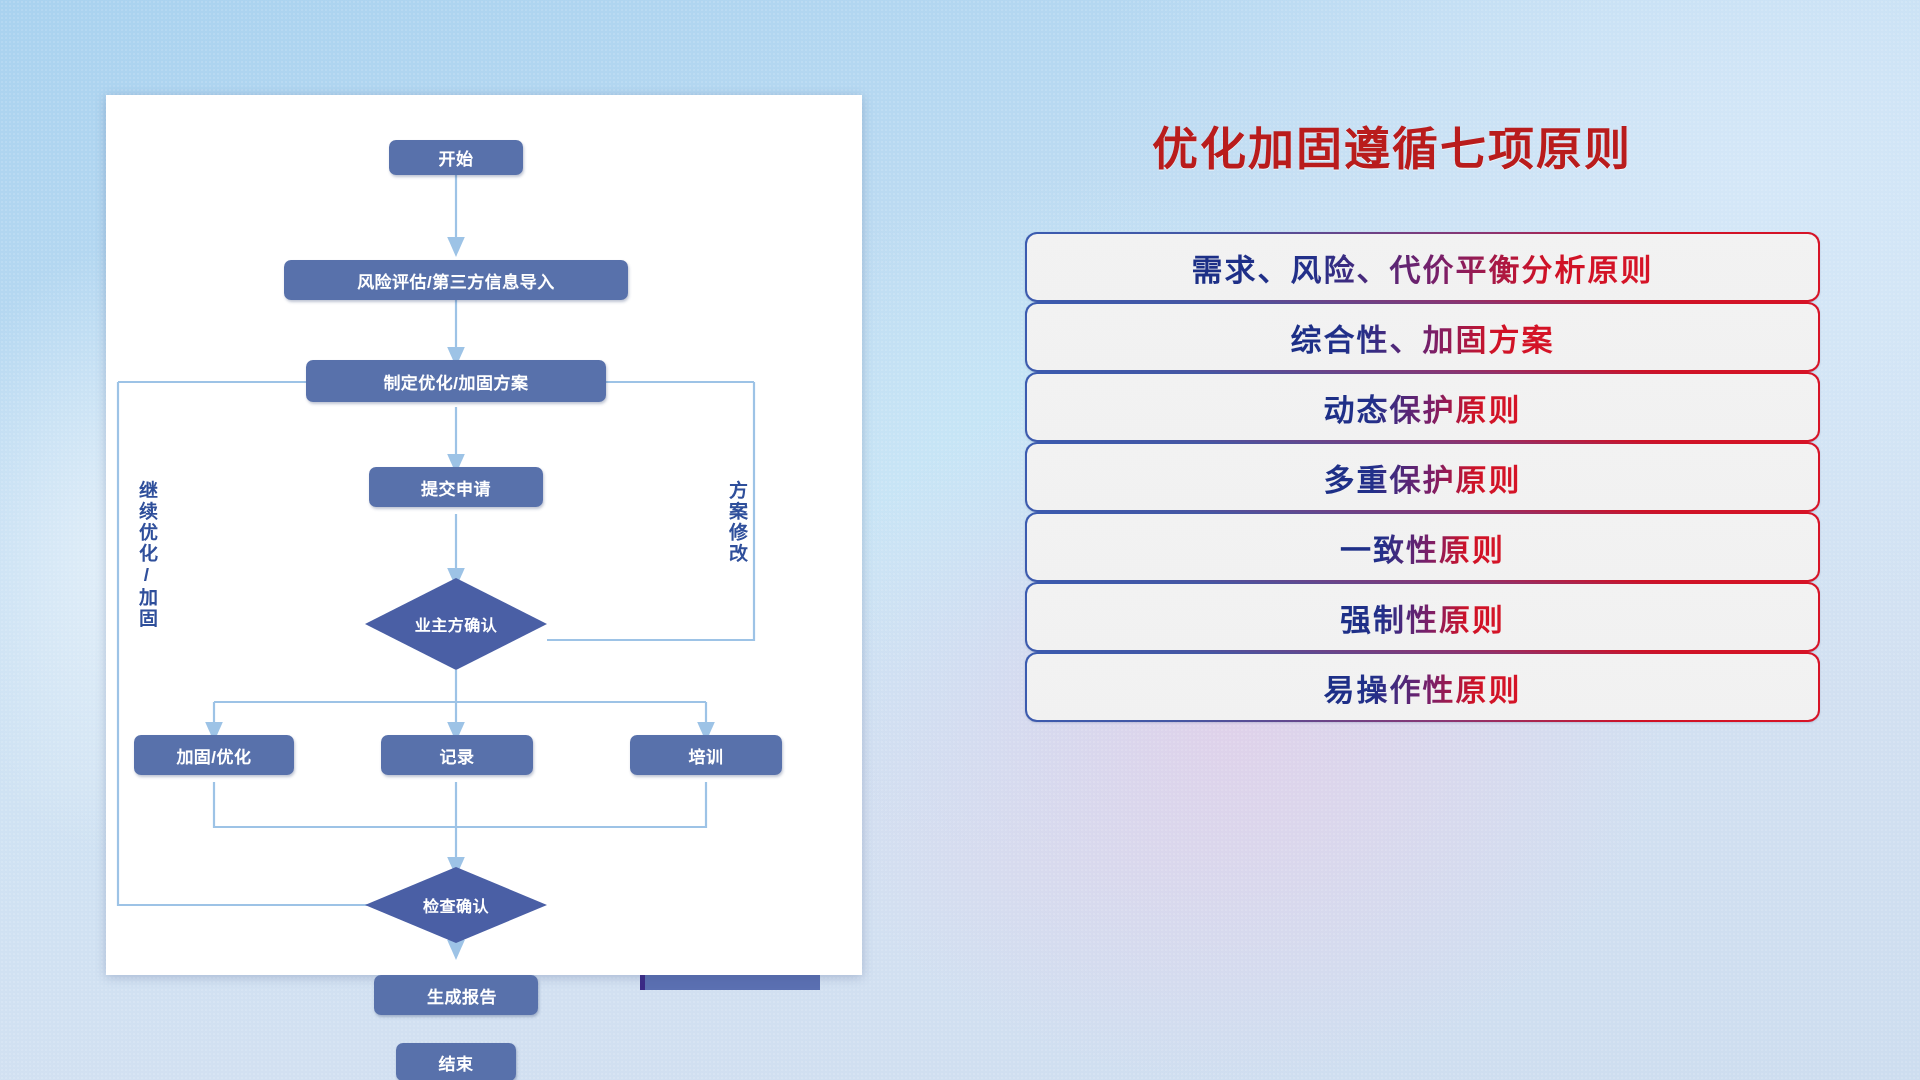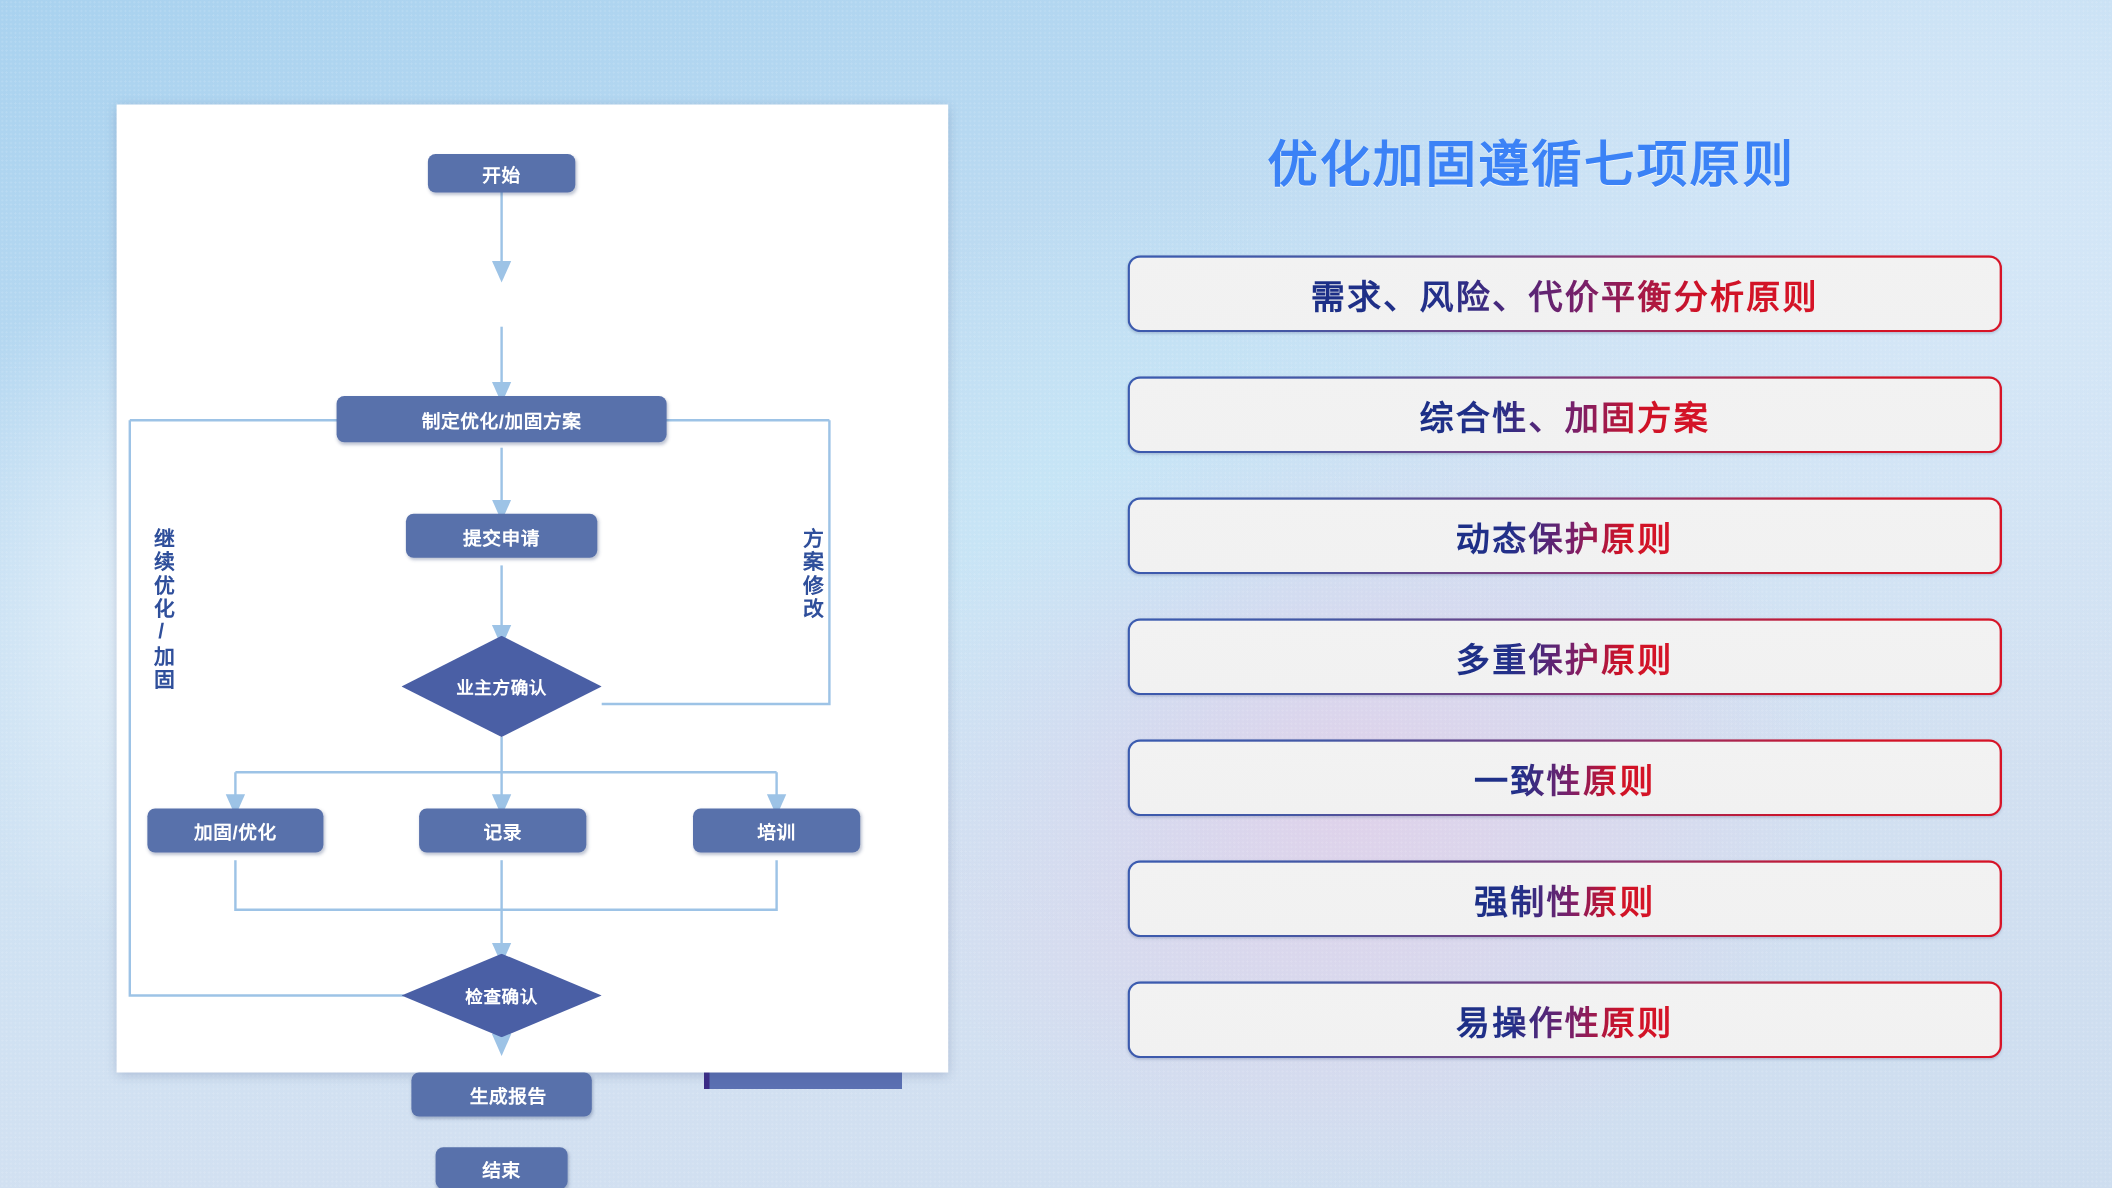--- a/index.html
+++ b/index.html
@@ -71,31 +71,31 @@
     text-orientation: upright;
     color:#2f4f9b; font-size:19px; font-weight:bold;
     letter-spacing:2px; line-height:1.05;
   }
 
   .lines { position:absolute; inset:0; pointer-events:none; }
 
   
   .panel-title {
     position:absolute; left:1152px; top:112px;
-    font-size:46px; font-weight:bold; color:#3b82f6;
+    font-size:46px; font-weight:bold; color:#b91c1c;
     letter-spacing:2px;
     text-shadow: 0 1px 0 rgba(255,255,255,.6);
     white-space:nowrap;
   }
   .principles {
     position:absolute; left:1025px; top:232px; width:795px;
   }
   .pitem {
     position:relative;
-    height:70px; margin-bottom:40px;
+    height:70px; 
     border-radius:12px;
     background:#f2f2f2;
     padding:3px;
     background-image:
       linear-gradient(#f2f2f2, #f1f1f1),
       linear-gradient(118deg, #3a5bb0 0%, #4457a4 22%, #8a3572 55%, #cf1226 78%, #d81427 100%);
     background-origin: border-box;
     background-clip: padding-box, border-box;
     border: 2.5px solid transparent;
     box-shadow: 0 1px 2px rgba(90,110,150,.25);
@@ -163,20 +163,21 @@
 
         <path d="M108,687 L108,732 L600,732 L600,687"></path>
         <path d="M350,687 L350,732"></path>
 
         <path d="M261,810 L12,810 L12,287"></path>
       </g>
     </svg>
 
     <div class="node" style="left:283px; top:45px; width:134px; height:35px;">开始</div>
 
+    <div class="node" style="left:178px; top:165px; width:344px; height:40px;">风险评估/第三方信息导入</div>
 
     <div class="node" style="left:200px; top:265px; width:300px; height:42px;">制定优化/加固方案</div>
 
     <div class="node" style="left:263px; top:372px; width:174px; height:40px;">提交申请</div>
 
     <div class="diamond-wrap" style="left:259px; top:483px; width:182px; height:92px;">
       <svg width="182" height="92" viewBox="0 0 182 92">
         <polygon points="91,0 182,46 91,92 0,46" fill="#4a5fa5"></polygon>
       </svg>
       <div class="diamond-label">业主方确认</div>

